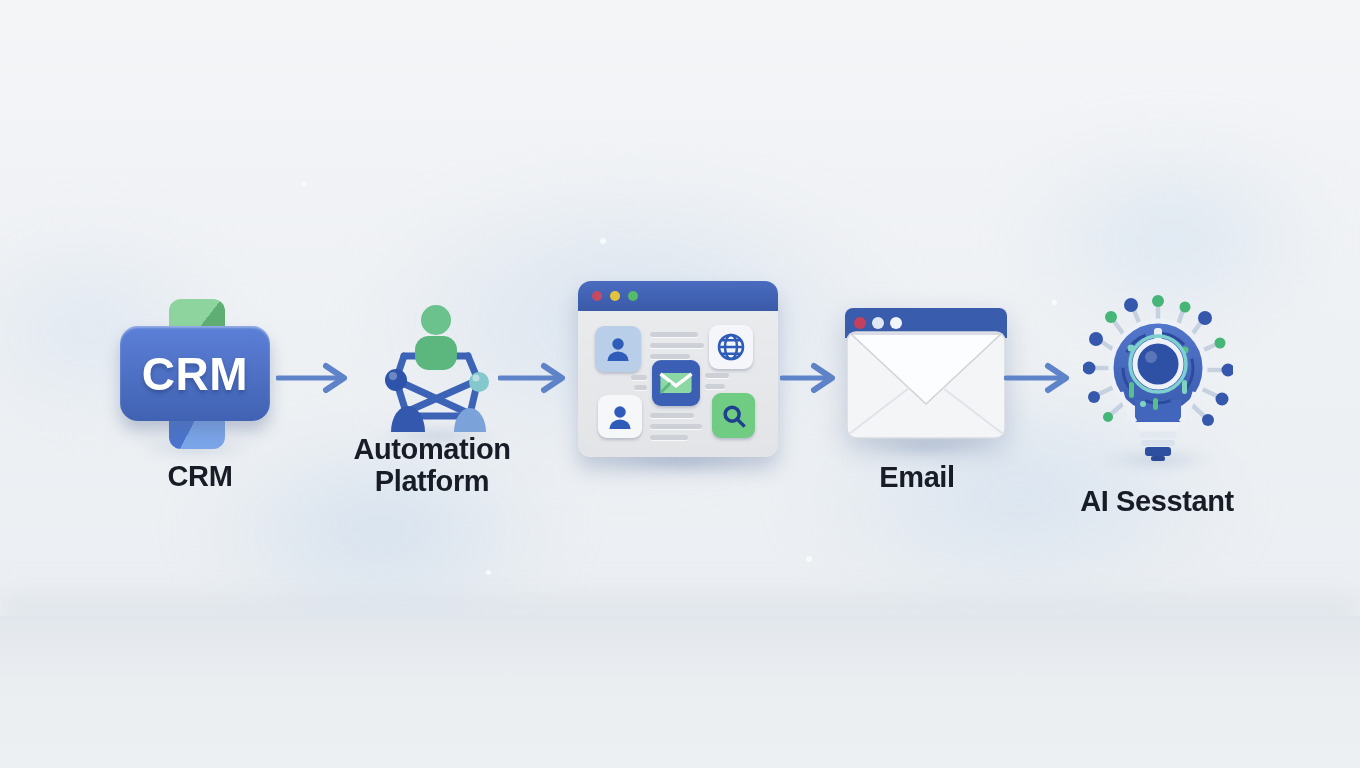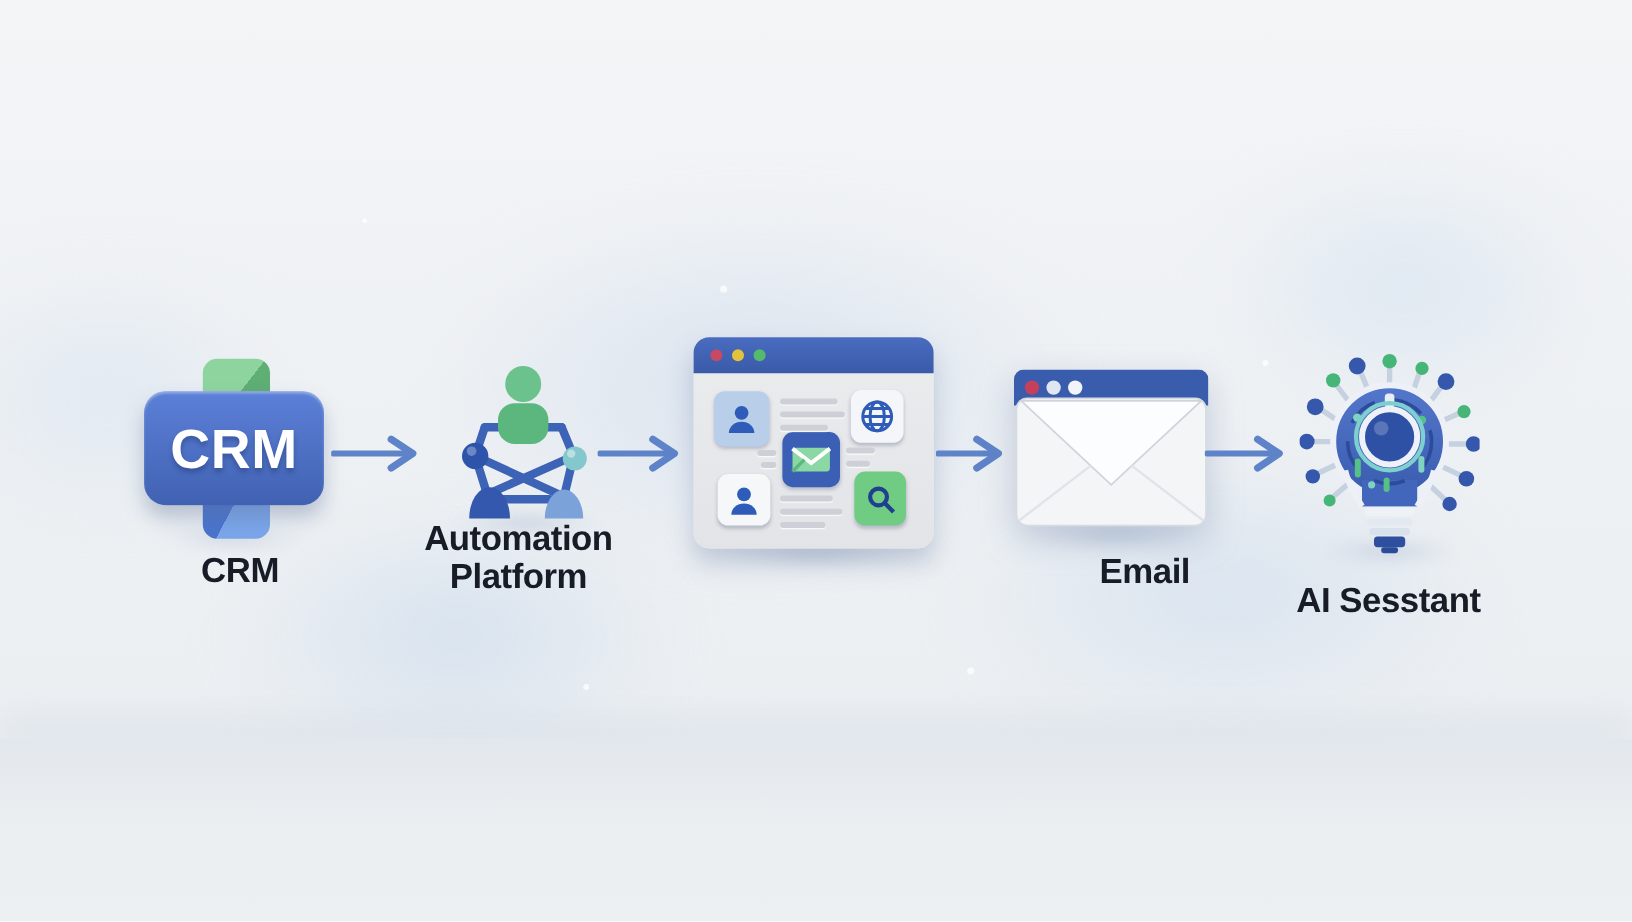--- a/index.html
+++ b/index.html
@@ -176,21 +176,21 @@
       <path d="M8,0 H154 a8,8 0 0 1 8,8 V30 H0 V8 a8,8 0 0 1 8,-8 z" fill="#3a5cad"></path>
       <circle cx="15" cy="15" r="6" fill="#c4405c"></circle>
       <circle cx="33" cy="15" r="6" fill="#dfe7f2"></circle>
       <circle cx="51" cy="15" r="6" fill="#f1f4f8"></circle>
       <rect x="2" y="24" width="158" height="106" rx="9" fill="#f3f5f7" stroke="#d7dbe1" stroke-width="1.5"></rect>
       <path d="M6,26 L81,96 L156,26 z" fill="#fcfdfe" stroke="#cfd4db" stroke-width="1.5"></path>
       <path d="M4,126 L64,80" stroke="#e0e3e8" stroke-width="2" fill="none"></path>
       <path d="M158,126 L98,80" stroke="#e0e3e8" stroke-width="2" fill="none"></path>
     </svg>
   </div>
-  <div class="flow-label" style="left:854px;top:461px;width:200px;">Email</div>
+  <div class="flow-label" style="left:817px;top:461px;width:200px;">Email</div>
 
   <svg class="arrow" style="left:1004px;top:362px;" width="80" height="32" viewBox="0 0 80 32">
     <path d="M2,16 H58" stroke="#5e83c8" stroke-width="5" stroke-linecap="round" fill="none"></path>
     <polyline points="44,4 62,16 44,28" stroke="#5e83c8" stroke-width="6" stroke-linecap="round" stroke-linejoin="round" fill="none"></polyline>
   </svg>
 
   <div class="ishadow" style="left:1100px;top:452px;width:115px;height:15px;"></div>
   <svg class="node-svg" style="left:1083px;top:290px;" width="150" height="172" viewBox="0 0 150 172">
     <defs>
       <linearGradient id="bulbg" x1="0" y1="0" x2="0" y2="1">

